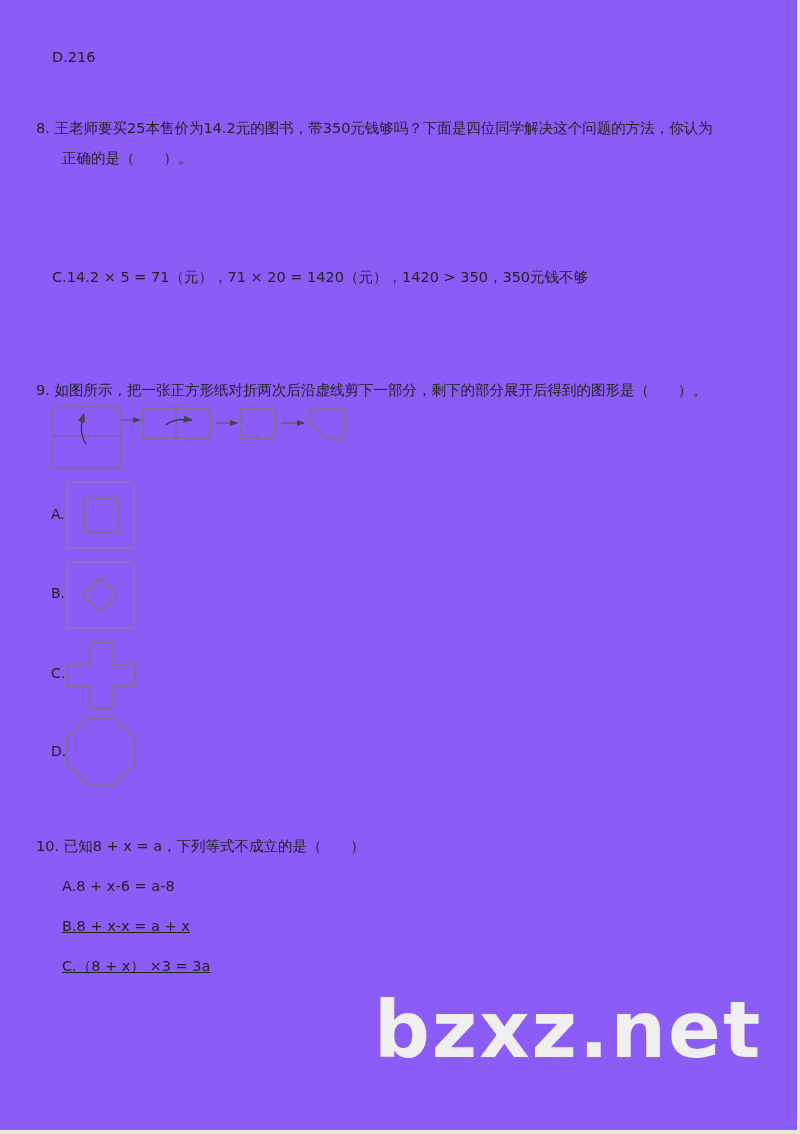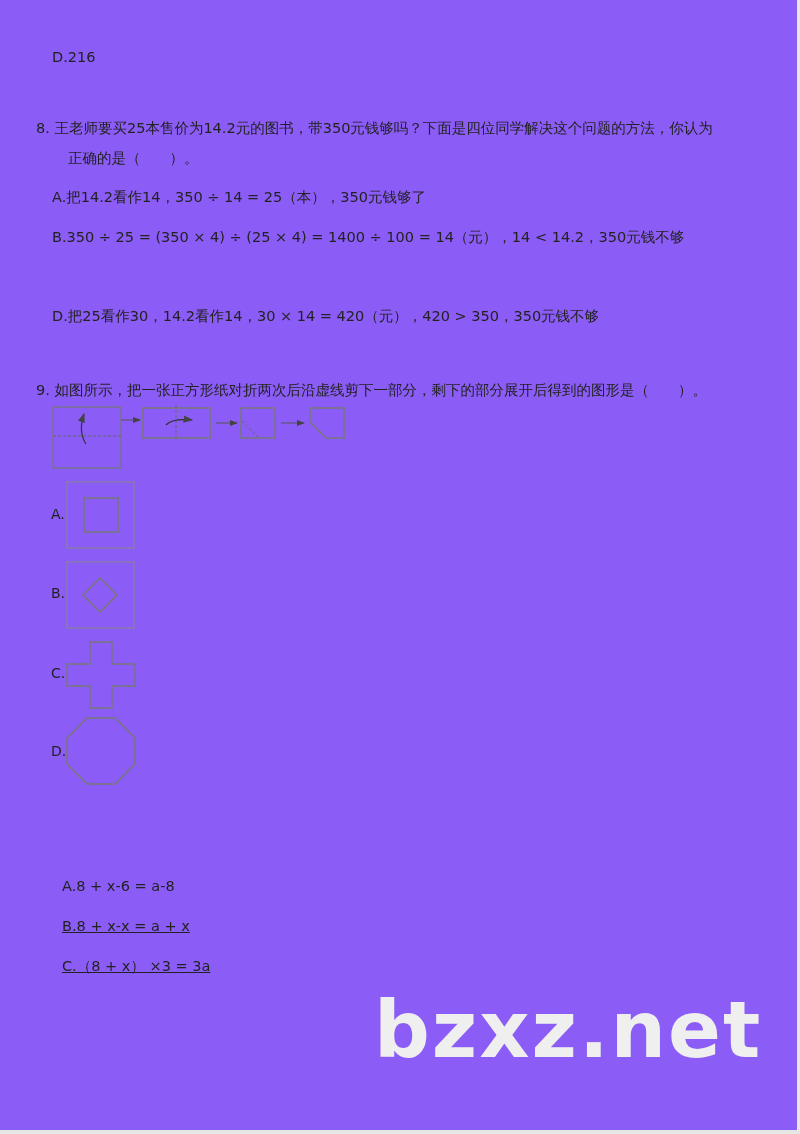--- a/index.html
+++ b/index.html
@@ -14,24 +14,22 @@
   svg { position:absolute; overflow:visible; }
 </style>
 </head>
 <body>
 
 <div class="page">
 
   <div class="t" style="left:52px; top:47px;">D.216</div>
 
   <div class="t" style="left:36px; top:118px;">8. 王老师要买25本售价为14.2元的图书，带350元钱够吗？下面是四位同学解决这个问题的方法，你认为</div>
-  <div class="t" style="left:68px; top:148px;">正确的是（　　）。</div>
-  <div class="t" style="left:52px; top:187px;">A.把14.2看作14，350 ÷ 14 = 25（本），350元钱够了</div>
-  <div class="t" style="left:52px; top:227px;">B.350 ÷ 25 = (350 × 4) ÷ (25 × 4) = 1400 ÷ 100 = 14（元），14 &lt; 14.2，350元钱不够</div>
-  <div class="t" style="left:52px; top:306px;">D.把25看作30，14.2看作14，30 × 14 = 420（元），420 &gt; 350，350元钱不够</div>
+  <div class="t" style="left:62px; top:148px;">正确的是（　　）。</div>
+  <div class="t" style="left:52px; top:267px;">C.14.2 × 5 = 71（元），71 × 20 = 1420（元），1420 &gt; 350，350元钱不够</div>
 
   <div class="t" style="left:36px; top:380px;">9. 如图所示，把一张正方形纸对折两次后沿虚线剪下一部分，剩下的部分展开后得到的图形是（　　）。</div>
 
   <svg style="left:0; top:0;" width="800" height="500">
     <defs>
       <marker id="ah" markerWidth="8" markerHeight="8" refX="7" refY="4" orient="auto">
         <path d="M0,1 L8,4 L0,7 Z" fill="#444"></path>
       </marker>
     </defs>
 
@@ -75,18 +73,19 @@
   <div class="lbl" style="left:51px; top:665px;">C.</div>
   <svg style="left:0; top:0;" width="800" height="800">
     <polygon points="90,642 112,642 112,664 135,664 135,686 112,686 112,708 90,708 90,686 67,686 67,664 90,664" fill="none" stroke="#777" stroke-width="1.3"></polygon>
   </svg>
 
   <div class="lbl" style="left:51px; top:743px;">D.</div>
   <svg style="left:0; top:0;" width="800" height="800">
     <polygon points="87,718 115,718 135,738 135,764 115,784 87,784 67,764 67,738" fill="none" stroke="#777" stroke-width="1.5"></polygon>
   </svg>
 
+  <div class="t" style="left:36px; top:836px;">10. 已知8 + x = a，下列等式不成立的是（　　）</div>
   <div class="t" style="left:62px; top:876px;">A.8 + x-6 = a-8</div>
   <div class="t" style="left:62px; top:916px;text-decoration:underline;">B.8 + x-x = a + x</div>
   <div class="t" style="left:62px; top:956px;text-decoration:underline;">C.（8 + x） ×3 = 3a</div>
 
   <div class="watermark">bzxz.net</div>
 </div>
 
 </body></html>

